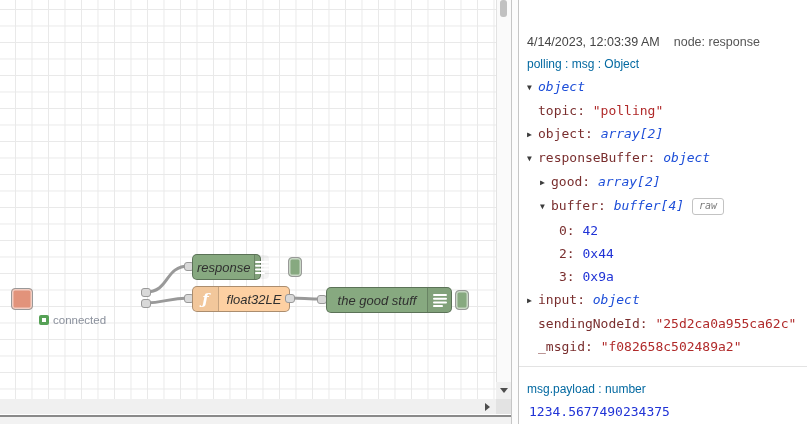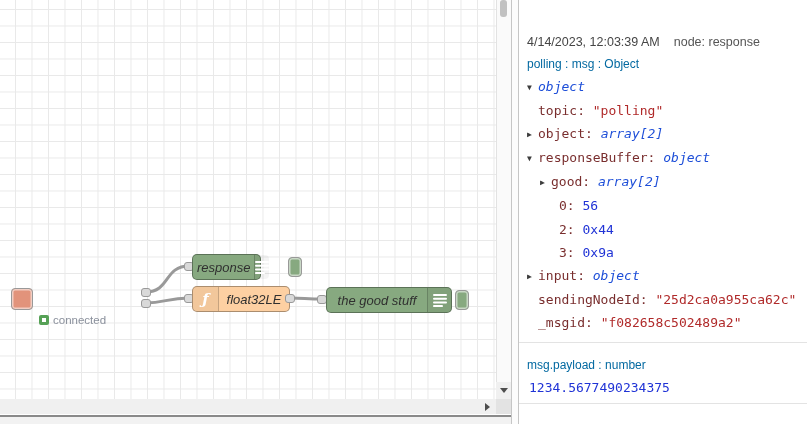--- a/index.html
+++ b/index.html
@@ -162,21 +162,22 @@
     <div class="msg-header">
       <span>4/14/2023, 12:03:39 AM</span><span class="node-ref">node: response</span>
     </div>
     <div class="msg-meta">polling : msg : Object</div>
     <div class="tree" id="tree-1">
         <div class="trow" style="padding-left: 0px;"><span class="arrow">▼</span><span class="v-meta">object</span></div>
         <div class="trow" style="padding-left: 0px;"><span class="arrow"></span><span class="k">topic: </span><span class="v-string">"polling"</span></div>
         <div class="trow" style="padding-left: 0px;"><span class="arrow">▶</span><span class="k">object: </span><span class="v-meta">array[2]</span></div>
         <div class="trow" style="padding-left: 0px;"><span class="arrow">▼</span><span class="k">responseBuffer: </span><span class="v-meta">object</span></div>
         <div class="trow" style="padding-left: 13px;"><span class="arrow">▶</span><span class="k">good: </span><span class="v-meta">array[2]</span></div>
-        <div class="trow" style="padding-left: 21px;"><span class="arrow"></span><span class="k">0: </span><span class="v-number">56</span></div>
+        <div class="trow" style="padding-left: 13px;"><span class="arrow">▼</span><span class="k">buffer: </span><span class="v-meta">buffer[4]</span><span class="rawbtn">raw</span></div>
+        <div class="trow" style="padding-left: 21px;"><span class="arrow"></span><span class="k">0: </span><span class="v-number">42</span></div>
         <div class="trow" style="padding-left: 21px;"><span class="arrow"></span><span class="k">2: </span><span class="v-number">0x44</span></div>
         <div class="trow" style="padding-left: 21px;"><span class="arrow"></span><span class="k">3: </span><span class="v-number">0x9a</span></div>
         <div class="trow" style="padding-left: 0px;"><span class="arrow">▶</span><span class="k">input: </span><span class="v-meta">object</span></div>
         <div class="trow" style="padding-left: 0px;"><span class="arrow"></span><span class="k">sendingNodeId: </span><span class="v-string">"25d2ca0a955ca62c"</span></div>
         <div class="trow" style="padding-left: 0px;"><span class="arrow"></span><span class="k">_msgid: </span><span class="v-string">"f082658c502489a2"</span></div>
       </div>
   </div>
 
   <div class="msg">
     <div class="msg-meta">msg.payload : number</div>

